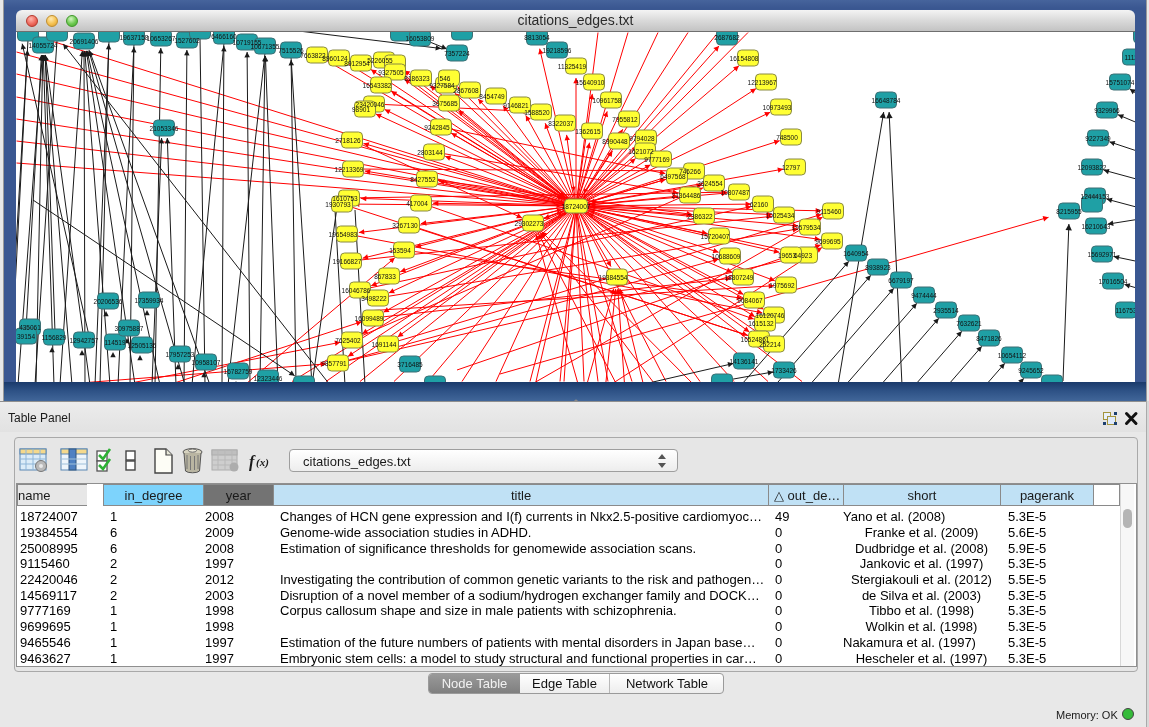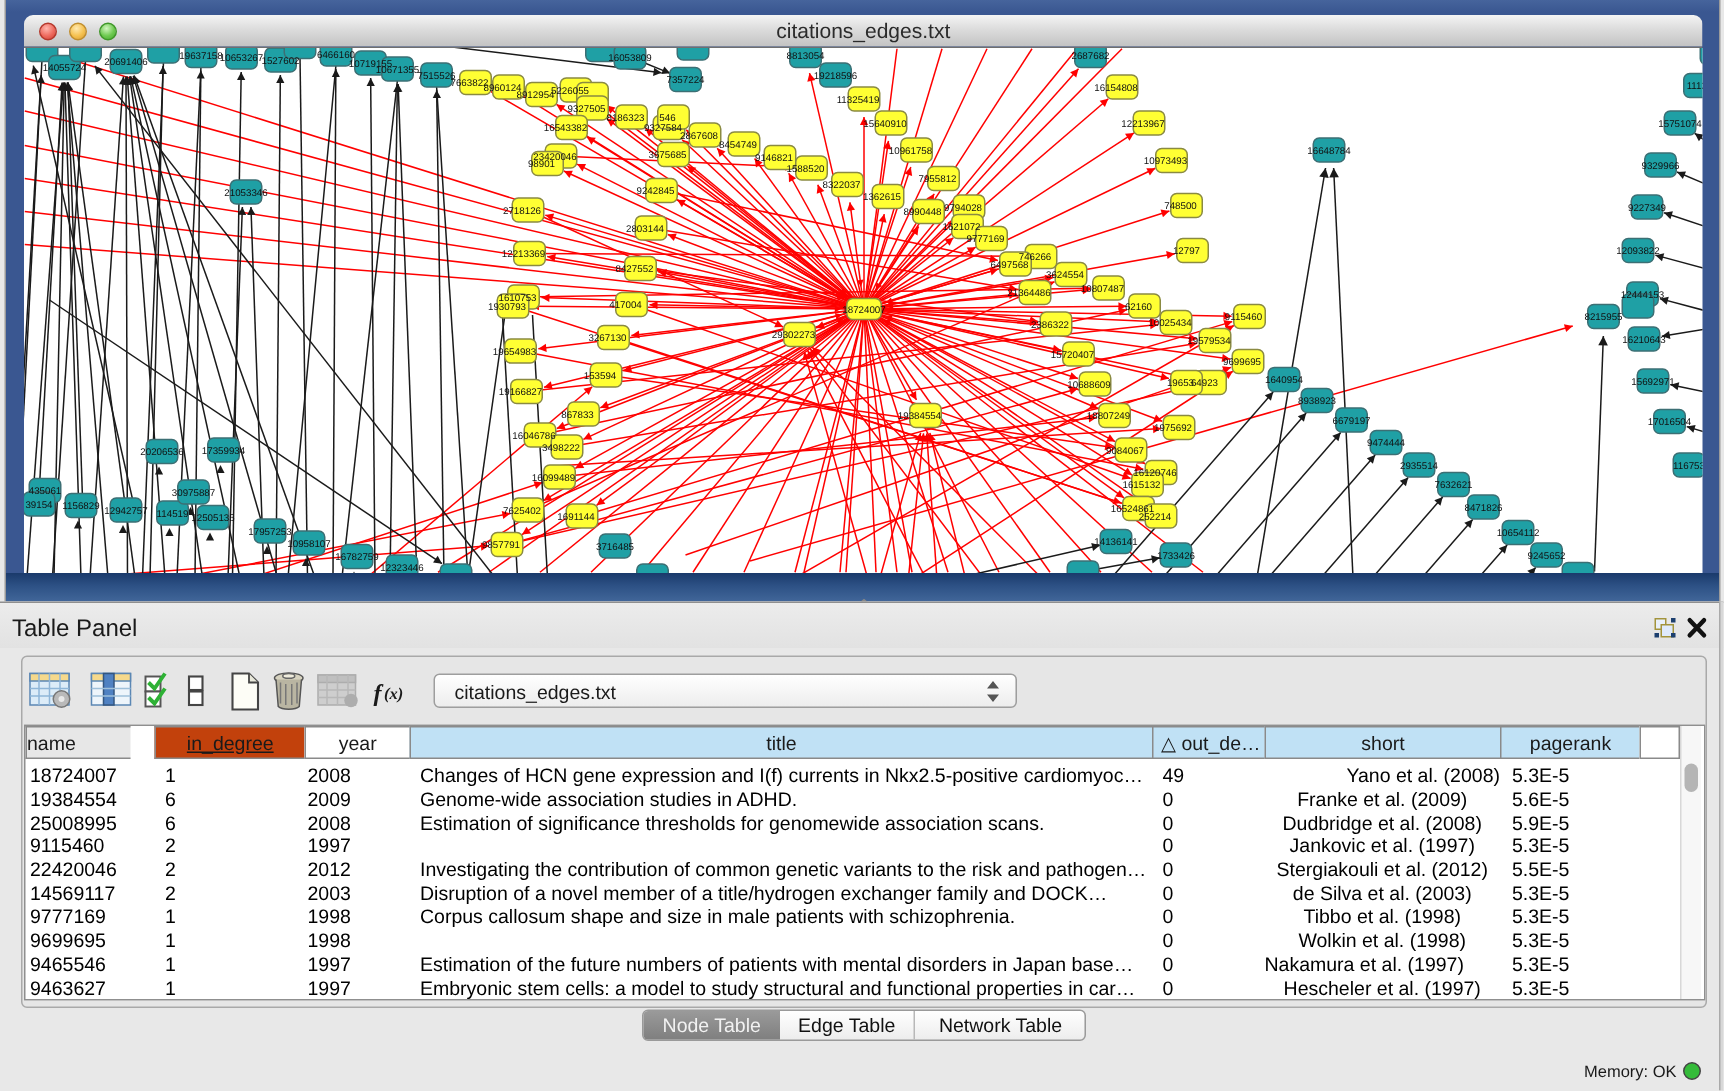--- a/index.html
+++ b/index.html
@@ -4,21 +4,21 @@
 body{width:1149px;height:727px;font-family:"Liberation Sans",sans-serif;background:#e8e8e8;position:relative;overflow:hidden}
 #desk{position:absolute;left:4px;top:0;width:1142px;height:400px;background:linear-gradient(180deg,#46649c 0,#3a5791 8px,#3a5791 100%)}
 #win{position:absolute;left:16px;top:10px;width:1119px;height:372px}
 #tbar{position:absolute;left:0;top:0;width:1119px;height:22px;border-radius:6px 6px 0 0;background:linear-gradient(180deg,#f4f4f4 0,#dcdcdc 45%,#c3c3c3 100%);border-bottom:1px solid #6f6f6f}
 #tbar .ttl{position:absolute;left:0;right:0;top:2px;text-align:center;font-size:14px;color:#2b2b2b}
 .tl{position:absolute;top:5px;width:12px;height:12px;border-radius:50%}
 #botblue{position:absolute;left:4px;top:382px;width:1142px;height:19px;background:linear-gradient(180deg,#1a3a6b 0,#2d5185 45%,#416699 100%)}
 #lstrip{position:absolute;left:0;top:0;width:4px;height:401px;background:#e8e8e8;border-right:1px solid #9a9a9a}
 #rstrip{position:absolute;left:1146px;top:0;width:3px;height:401px;background:#e8e8e8;border-left:1px solid #9a9a9a}
 #tp{position:absolute;left:0;top:401px;width:1149px;height:326px;background:#e8e8e8;border-top:1px solid #8f8f8f}
-#tphead{position:absolute;left:0;top:0;width:100%;height:30px;background:linear-gradient(180deg,#ececec,#e2e2e2);font-size:16px;color:#1a1a1a}
+#tphead{position:absolute;left:0;top:0;width:100%;height:30px;background:linear-gradient(180deg,#ececec,#e2e2e2);font-size:12px;color:#1a1a1a}
 #tphead .t{position:absolute;left:8px;top:9px}
 #panel{position:absolute;left:14px;top:437px;width:1124px;height:235px;background:#e6e6e6;border:1px solid #a9a9a9;border-radius:4px}
 #combo{position:absolute;left:289px;top:449px;width:389px;height:23px;background:linear-gradient(180deg,#ffffff,#ededed);border:1px solid #9e9e9e;border-radius:4px;font-size:13px;color:#1a1a1a}
 #combo .t{position:absolute;left:13px;top:4px}
 .hcell{position:absolute;top:484px;height:22px;border:1px solid #8a8a8a;border-right:none;font-size:13px;color:#1a1a1a;line-height:21px}
 #hlast{position:absolute;left:1093px;top:484px;width:27px;height:22px;background:#fff;border:1px solid #8a8a8a;border-left:1px solid #8a8a8a}
 #tbl{position:absolute;left:16px;top:483px;width:1121px;height:184px;background:#fff;border:1px solid #8f8f8f}
 .trow{position:absolute;left:0;width:1149px;height:16px;font-size:13px;color:#000}
 .trow span{position:absolute;top:3px;white-space:nowrap}
 #vsb{position:absolute;left:1120px;top:484px;width:14px;height:182px;background:#f7f7f7;border-left:1px solid #d8d8d8}
@@ -790,34 +790,34 @@
 <text x="241" y="20" font-size="11" font-style="italic" font-weight="bold" font-family="Liberation Serif,serif" fill="#1a1a1a">(x)</text>
 </svg>
 <div id="combo">
     <span class="t">citations_edges.txt</span>
 <svg width="10" height="14" style="position:absolute;right:10px;top:4px">
       <path d="M5 0 L9 5 L1 5 Z M5 14 L9 9 L1 9 Z" fill="#555"></path>
     </svg>
 </div>
 <div id="tbl"></div>
 <div class="hcell" style="left:17px;width:70px;background:#e7e7e7;">name</div>
-<div class="hcell" style="left:103px;width:100px;background:#c2410c;text-align:center;text-decoration:underline;">in_degree</div>
-<div class="hcell" style="left:203px;width:70px;background:#ffffff;text-align:center;">year</div>
+<div class="hcell" style="left:103px;width:100px;background:#7dd3fc;text-align:center;">in_degree</div>
+<div class="hcell" style="left:203px;width:70px;background:#737373;text-align:center;">year</div>
 <div class="hcell" style="left:273px;width:495px;background:#c0e1f5;text-align:center;">title</div>
 <div class="hcell" style="left:768px;width:75px;background:#c0e1f5;text-align:left;padding-left:5px;">△ out_de…</div>
 <div class="hcell" style="left:843px;width:157px;background:#c0e1f5;text-align:center;">short</div>
 <div class="hcell" style="left:1000px;width:93px;background:#c0e1f5;text-align:center;">pagerank</div>
 <div id="hlast"></div>
 <div class="trow" style="top:506px">
     <span style="left:20px">18724007</span>
     <span style="left:110px">1</span>
     <span style="left:205px">2008</span>
     <span style="left:280px">Changes of HCN gene expression and I(f) currents in Nkx2.5-positive cardiomyoc…</span>
     <span style="left:775px">49</span>
-    <span style="left:843px;width:157px;text-align:right">Yano et al. (2008)</span>
+    <span style="left:843px;width:157px;text-align:left">Yano et al. (2008)</span>
     <span style="left:1008px">5.3E-5</span>
   </div>
 <div class="trow" style="top:522px">
     <span style="left:20px">19384554</span>
     <span style="left:110px">6</span>
     <span style="left:205px">2009</span>
     <span style="left:280px">Genome-wide association studies in ADHD.</span>
     <span style="left:775px">0</span>
     <span style="left:843px;width:157px;text-align:center">Franke et al. (2009)</span>
     <span style="left:1008px">5.6E-5</span>
@@ -845,21 +845,21 @@
     <span style="left:205px">2012</span>
     <span style="left:280px">Investigating the contribution of common genetic variants to the risk and pathogen…</span>
     <span style="left:775px">0</span>
     <span style="left:843px;width:157px;text-align:center">Stergiakouli et al. (2012)</span>
     <span style="left:1008px">5.5E-5</span>
   </div>
 <div class="trow" style="top:585px">
     <span style="left:20px">14569117</span>
     <span style="left:110px">2</span>
     <span style="left:205px">2003</span>
-    <span style="left:280px">Disruption of a novel member of a title/hydrogen exchanger family and DOCK…</span>
+    <span style="left:280px">Disruption of a novel member of a sodium/hydrogen exchanger family and DOCK…</span>
     <span style="left:775px">0</span>
     <span style="left:843px;width:157px;text-align:center">de Silva et al. (2003)</span>
     <span style="left:1008px">5.3E-5</span>
   </div>
 <div class="trow" style="top:600px">
     <span style="left:20px">9777169</span>
     <span style="left:110px">1</span>
     <span style="left:205px">1998</span>
     <span style="left:280px">Corpus callosum shape and size in male patients with schizophrenia.</span>
     <span style="left:775px">0</span>

